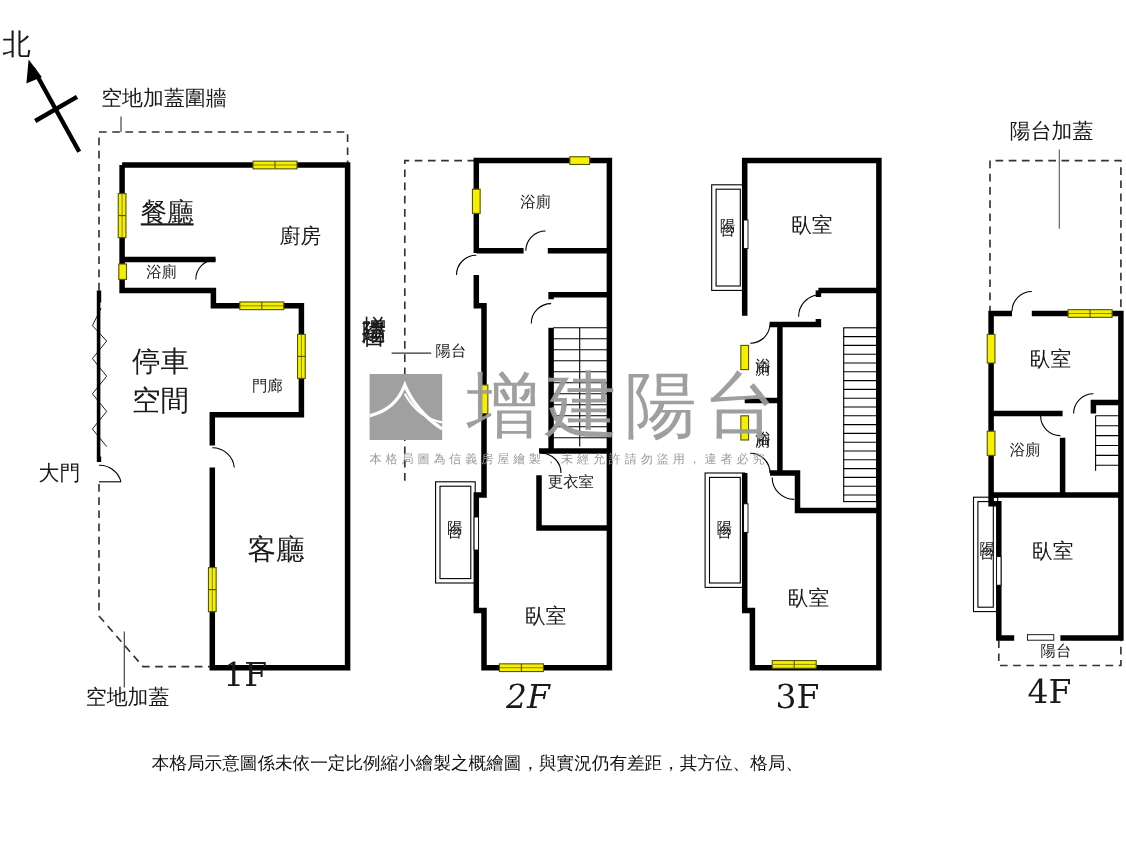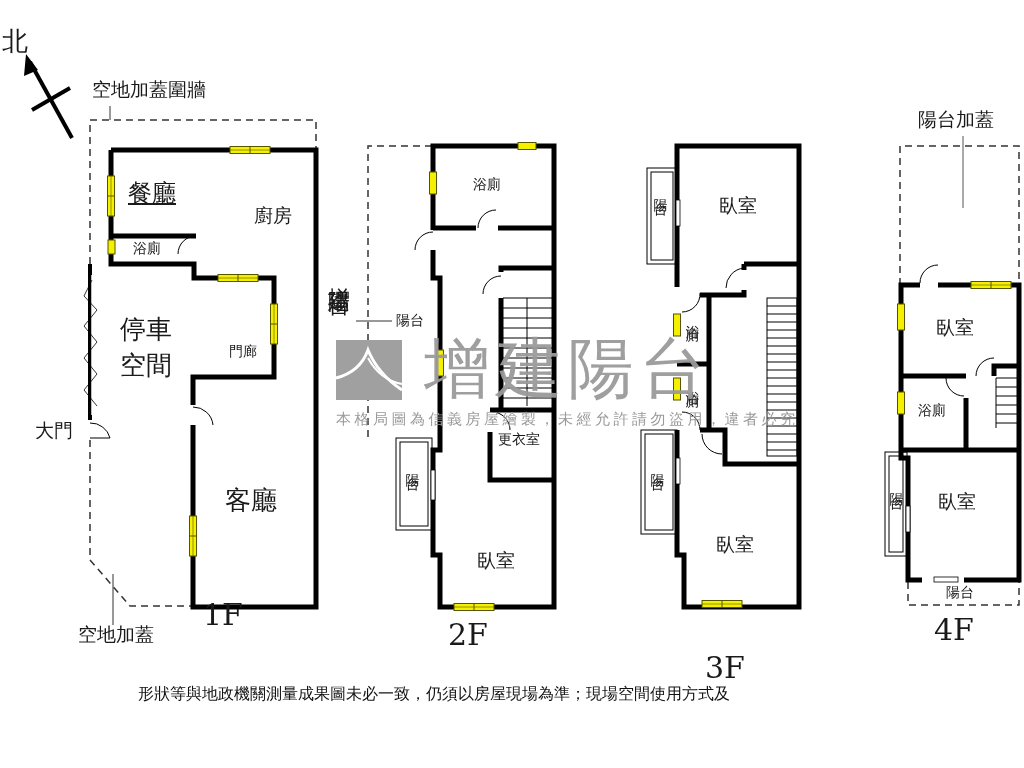--- a/index.html
+++ b/index.html
@@ -8,21 +8,21 @@
   #plan { position:absolute; left:0; top:0; width:1024px; height:768px; }
   .lbl { position:absolute; white-space:nowrap; color:#1a1a1a; line-height:1; }
   .lbl-big { font-size:24px; }
   .lbl-med { font-size:19px; }
   .lbl-sm { font-size:14px;font-family:Liberation Serif, serif; }
   .lbl-xs { font-size:14px; }
   .vert { writing-mode:vertical-rl; letter-spacing:2px; }
   .floor { font-family:"DejaVu Serif", "Liberation Serif", serif; font-size:30px; }
   .watermark { position:absolute; left:424px; top:336px; font-size:66px; color:#9a9a9a;
                letter-spacing:6px; line-height:1; opacity:.95; }
-  .wm-small { position:absolute; left:336px; top:412px; font-size:15px; color:#9a9a9a;
+  .wm-small { position:absolute; left:336px; top:412px; font-size:11px; color:#9a9a9a;
               letter-spacing:3.5px; line-height:1; }
   .note { position:absolute; left:138px; top:682px; width:760px; font-size:16px;
           line-height:23px; color:#111; }
   .note div { white-space:nowrap; }
 </style>
 </head>
 <body>
 
 <svg id="plan" viewBox="0 0 1024 768" xmlns="http://www.w3.org/2000/svg">
   <defs>
@@ -241,36 +241,36 @@
 <div class="lbl lbl-big" style="left:225px;top:487px;font-size:26px;">客廳</div>
 <div class="lbl lbl-med" style="left:78px;top:625px;">空地加蓋</div>
 <div class="lbl floor" style="left:203px;top:600px;text-align:center;">1F</div>
 
 <div class="lbl lbl-sm" style="left:473px;top:178px;">浴廁</div>
 <div class="lbl lbl-big vert" style="left:328px;top:270px;font-size:22px;">增建陽台</div>
 <div class="lbl lbl-sm" style="left:396px;top:314px;">陽台</div>
 <div class="lbl lbl-sm" style="left:498px;top:433px;">更衣室</div>
 <div class="lbl lbl-sm vert" style="left:405px;top:463px;">陽台</div>
 <div class="lbl lbl-med" style="left:477px;top:551px;">臥室</div>
-<div class="lbl floor" style="left:448px;top:620px;">2F</div>
+<div class="lbl floor" style="left:460px;top:620px;font-style:italic;">2F</div>
 
 <div class="lbl lbl-sm vert" style="left:653px;top:188px;">陽台</div>
 <div class="lbl lbl-med" style="left:719px;top:196px;">臥室</div>
 <div class="lbl lbl-sm vert" style="left:685px;top:314px;">浴廁</div>
 <div class="lbl lbl-sm vert" style="left:685px;top:380px;">浴廁</div>
 <div class="lbl lbl-sm vert" style="left:650px;top:463px;">陽台</div>
 <div class="lbl lbl-med" style="left:716px;top:535px;">臥室</div>
-<div class="lbl floor" style="left:705px;top:620px;margin-top:33px;">3F</div>
+<div class="lbl floor" style="left:705px;top:620px;">3F</div>
 
 <div class="lbl lbl-med" style="left:918px;top:110px;">陽台加蓋</div>
 <div class="lbl lbl-med" style="left:936px;top:318px;">臥室</div>
 <div class="lbl lbl-sm" style="left:918px;top:404px;">浴廁</div>
 <div class="lbl lbl-sm vert" style="left:889px;top:482px;">陽台</div>
 <div class="lbl lbl-med" style="left:938px;top:492px;">臥室</div>
 <div class="lbl lbl-xs" style="left:946px;top:585px;">陽台</div>
 <div class="lbl floor" style="left:934px;top:615px;">4F</div>
 
 <div class="watermark">增建陽台</div>
 <div class="wm-small">本格局圖為信義房屋繪製，未經允許請勿盜用，違者必究</div>
 
 <div class="note">
-  <div>形狀等與地政機關測量成果圖未必一致，仍須以房屋現場為準；現場空間使用方式及</div>
+  <div>本格局示意圖係未依一定比例縮小繪製之概繪圖，與實況仍有差距，其方位、格局、</div>
 </div>
 
 </body></html>

